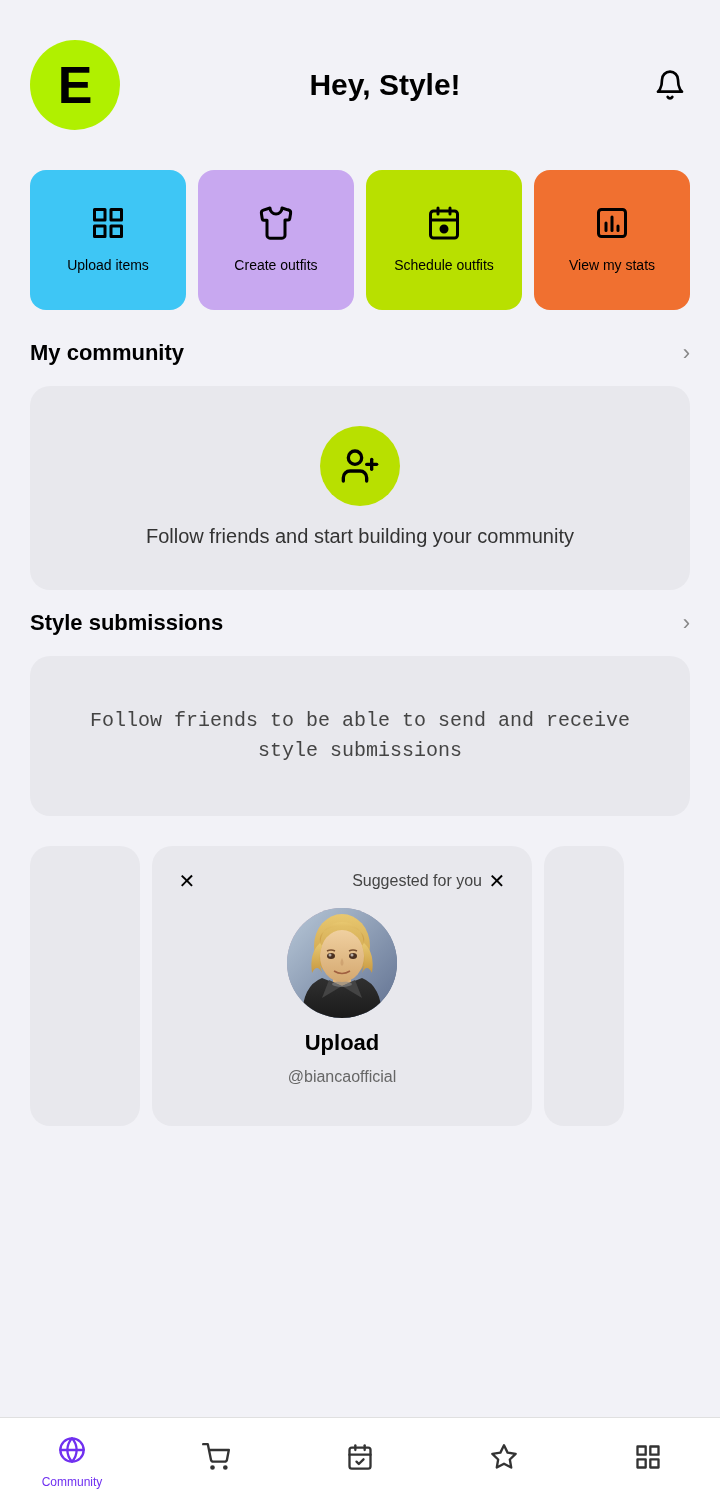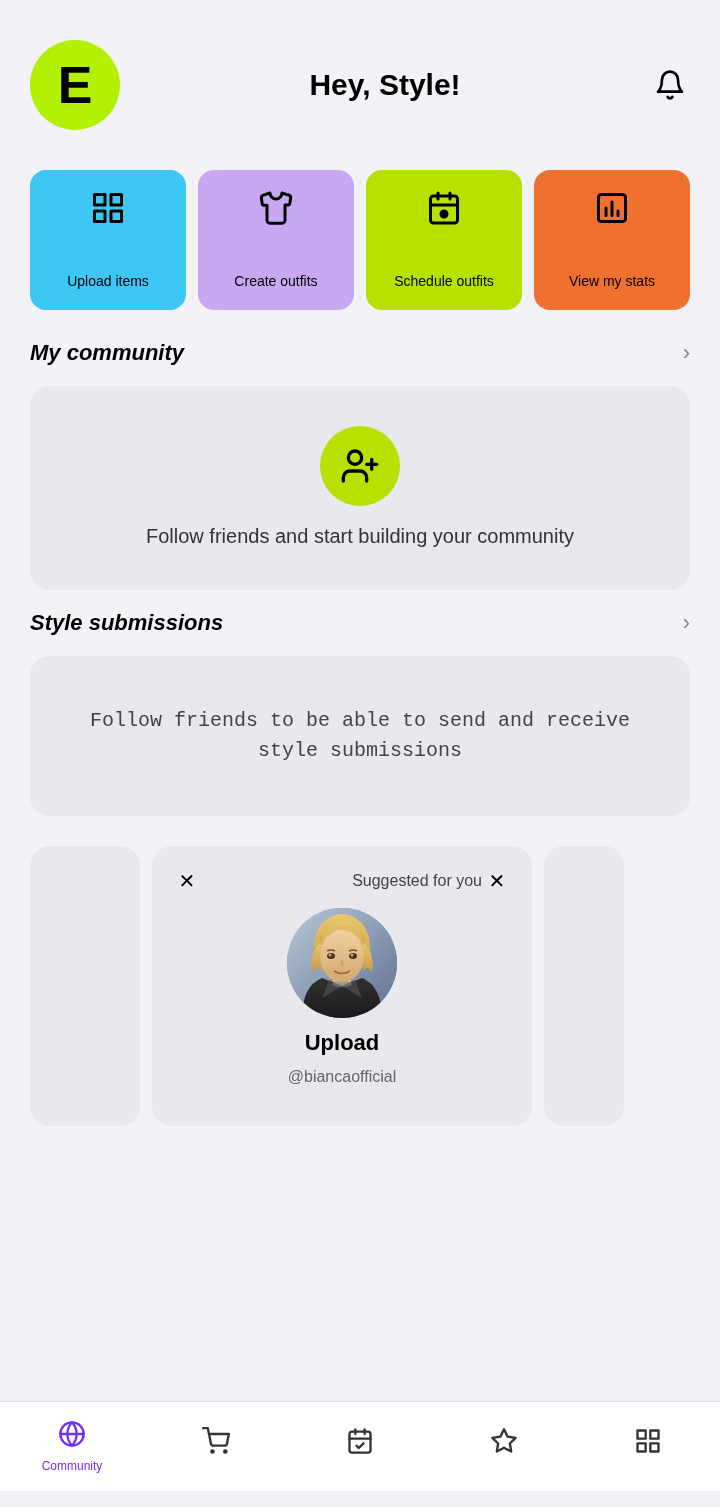--- a/index.html
+++ b/index.html
@@ -56,21 +56,21 @@
       gap: 12px;
       padding: 20px 30px;
     }
     .action-card {
       flex: 1;
       border-radius: 16px;
       padding: 20px 12px;
       display: flex;
       flex-direction: column;
       align-items: center;
-      justify-content: space-between;
+      justify-content: center;
       gap: 10px;
       cursor: pointer;
       min-height: 140px;
     }
     .action-card.blue { background: #3ec6f5; }
     .action-card.purple { background: #c8a8f0; }
     .action-card.green { background: #b8e000; }
     .action-card.orange { background: #f07030; }
     .action-icon {
       font-size: 32px;
@@ -90,21 +90,20 @@
       display: flex;
       align-items: center;
       justify-content: space-between;
       padding: 10px 30px 10px;
       cursor: pointer;
     }
     .section-title {
       font-size: 22px;
       font-weight: 700;
       color: #000;
-      font-style: italic;
     }
     .chevron-icon {
       font-size: 22px;
       color: #888;
       font-weight: 300;
     }
 
     
     .community-card {
       margin: 10px 30px;
@@ -243,21 +242,21 @@
       background: #e8e8ed;
       border-radius: 20px;
       margin-right: 30px;
       flex-shrink: 0;
       min-height: 280px;
     }
 
     
     .bottom-nav {
       position: fixed;
-      bottom: 16px;
+      bottom: 0;
       left: 0;
       width: 720px;
       height: 90px;
       background: #fff;
       display: flex;
       align-items: center;
       justify-content: space-around;
       border-top: 1px solid #e0e0e0;
     }
     .nav-item {

